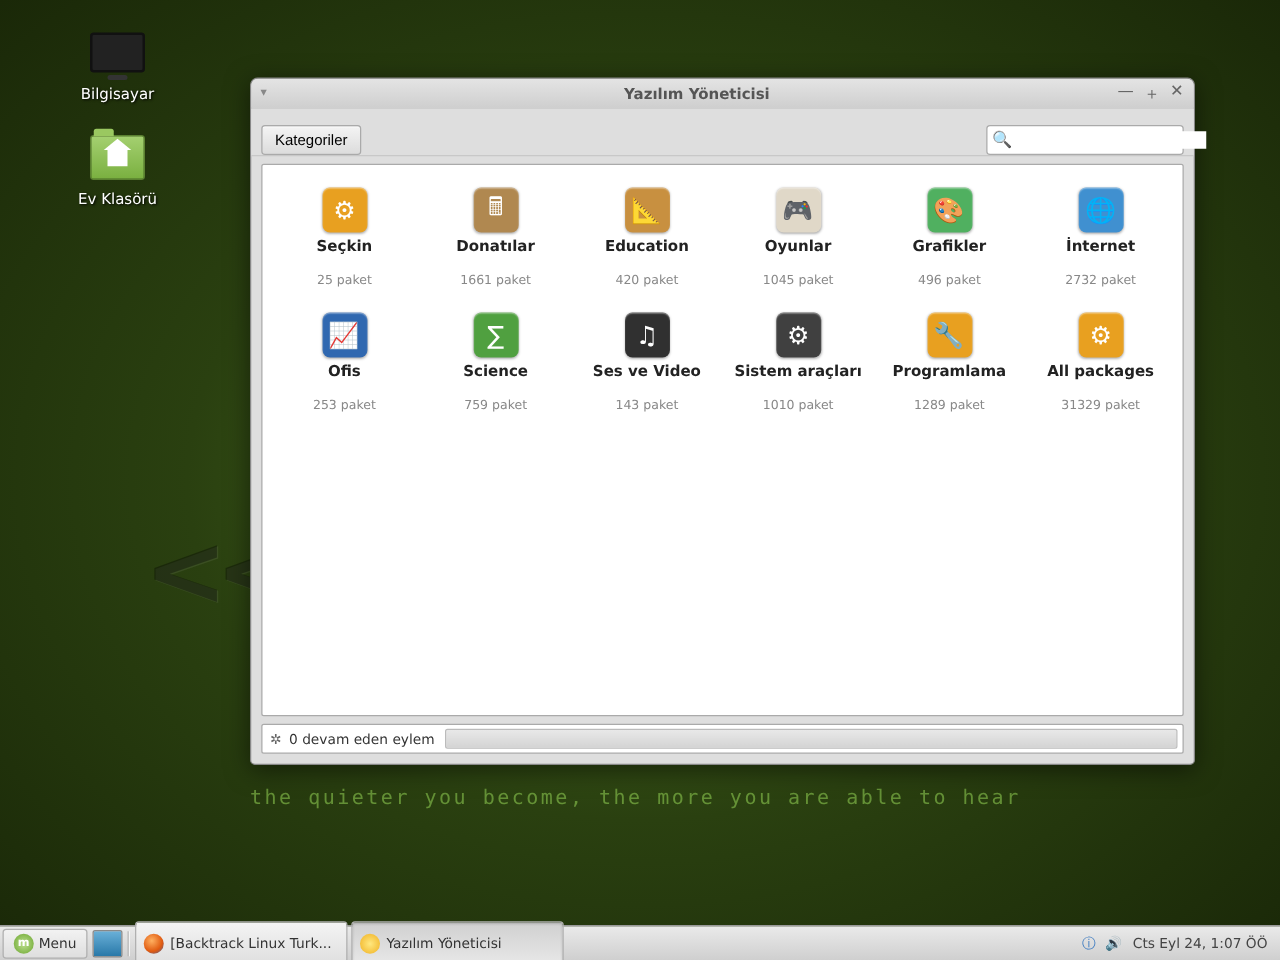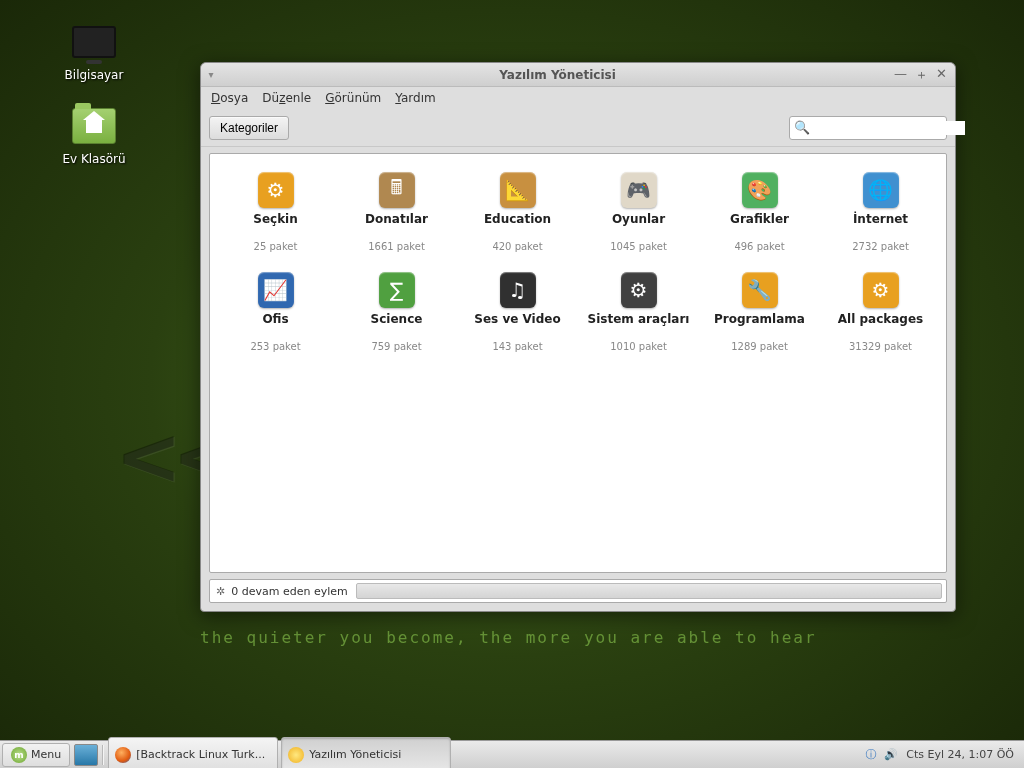--- a/index.html
+++ b/index.html
@@ -89,21 +89,21 @@
 .titlebar .winctl { display: flex; gap: 8px; padding-right: 8px; color: #666; }
 .titlebar .winctl span { cursor: pointer; font-size: 13px; }
 .menubar {
   height: 22px; display: flex; align-items: center;
   gap: 14px; padding: 0 10px; font-size: 12px; color: #333;
   background: #dedede;
 }
 .menubar span { cursor: pointer; }
 .menubar span u { text-decoration: underline; }
 .toolbar {
-  height: 38px; display: flex; align-items: center;
+  height: 38px; display: flex; align-items: flex-end;
   padding: 0 8px; gap: 8px;
   background: #dedede; border-bottom: 1px solid #c8c8c8;
 }
 .btn {
   background: linear-gradient(#f4f4f4, #dcdcdc);
   border: 1px solid #aaa; border-radius: 3px;
   padding: 4px 10px; font-size: 12px; cursor: pointer;
   box-shadow: inset 0 1px 0 rgba(255,255,255,0.6);
 }
 .toolbar .spacer { flex: 1; }
@@ -228,26 +228,20 @@
   <div class="titlebar">
     <div class="sysmenu">▾</div>
     <div class="title">Yazılım Yöneticisi</div>
     <div class="winctl">
       <span>—</span>
       <span>＋</span>
       <span>✕</span>
     </div>
   </div>
 
-  <div class="menubar">
-    <span><u>D</u>osya</span>
-    <span>Dü<u>z</u>enle</span>
-    <span><u>G</u>örünüm</span>
-    <span><u>Y</u>ardım</span>
-  </div>
 
   <div class="toolbar">
     <button class="btn">Kategoriler</button>
     <div class="spacer"></div>
     <div class="searchbox">
       <span style="font-size:13px;color:#555">🔍</span>
       <input type="text" placeholder="" style="">
     </div>
   </div>
 

